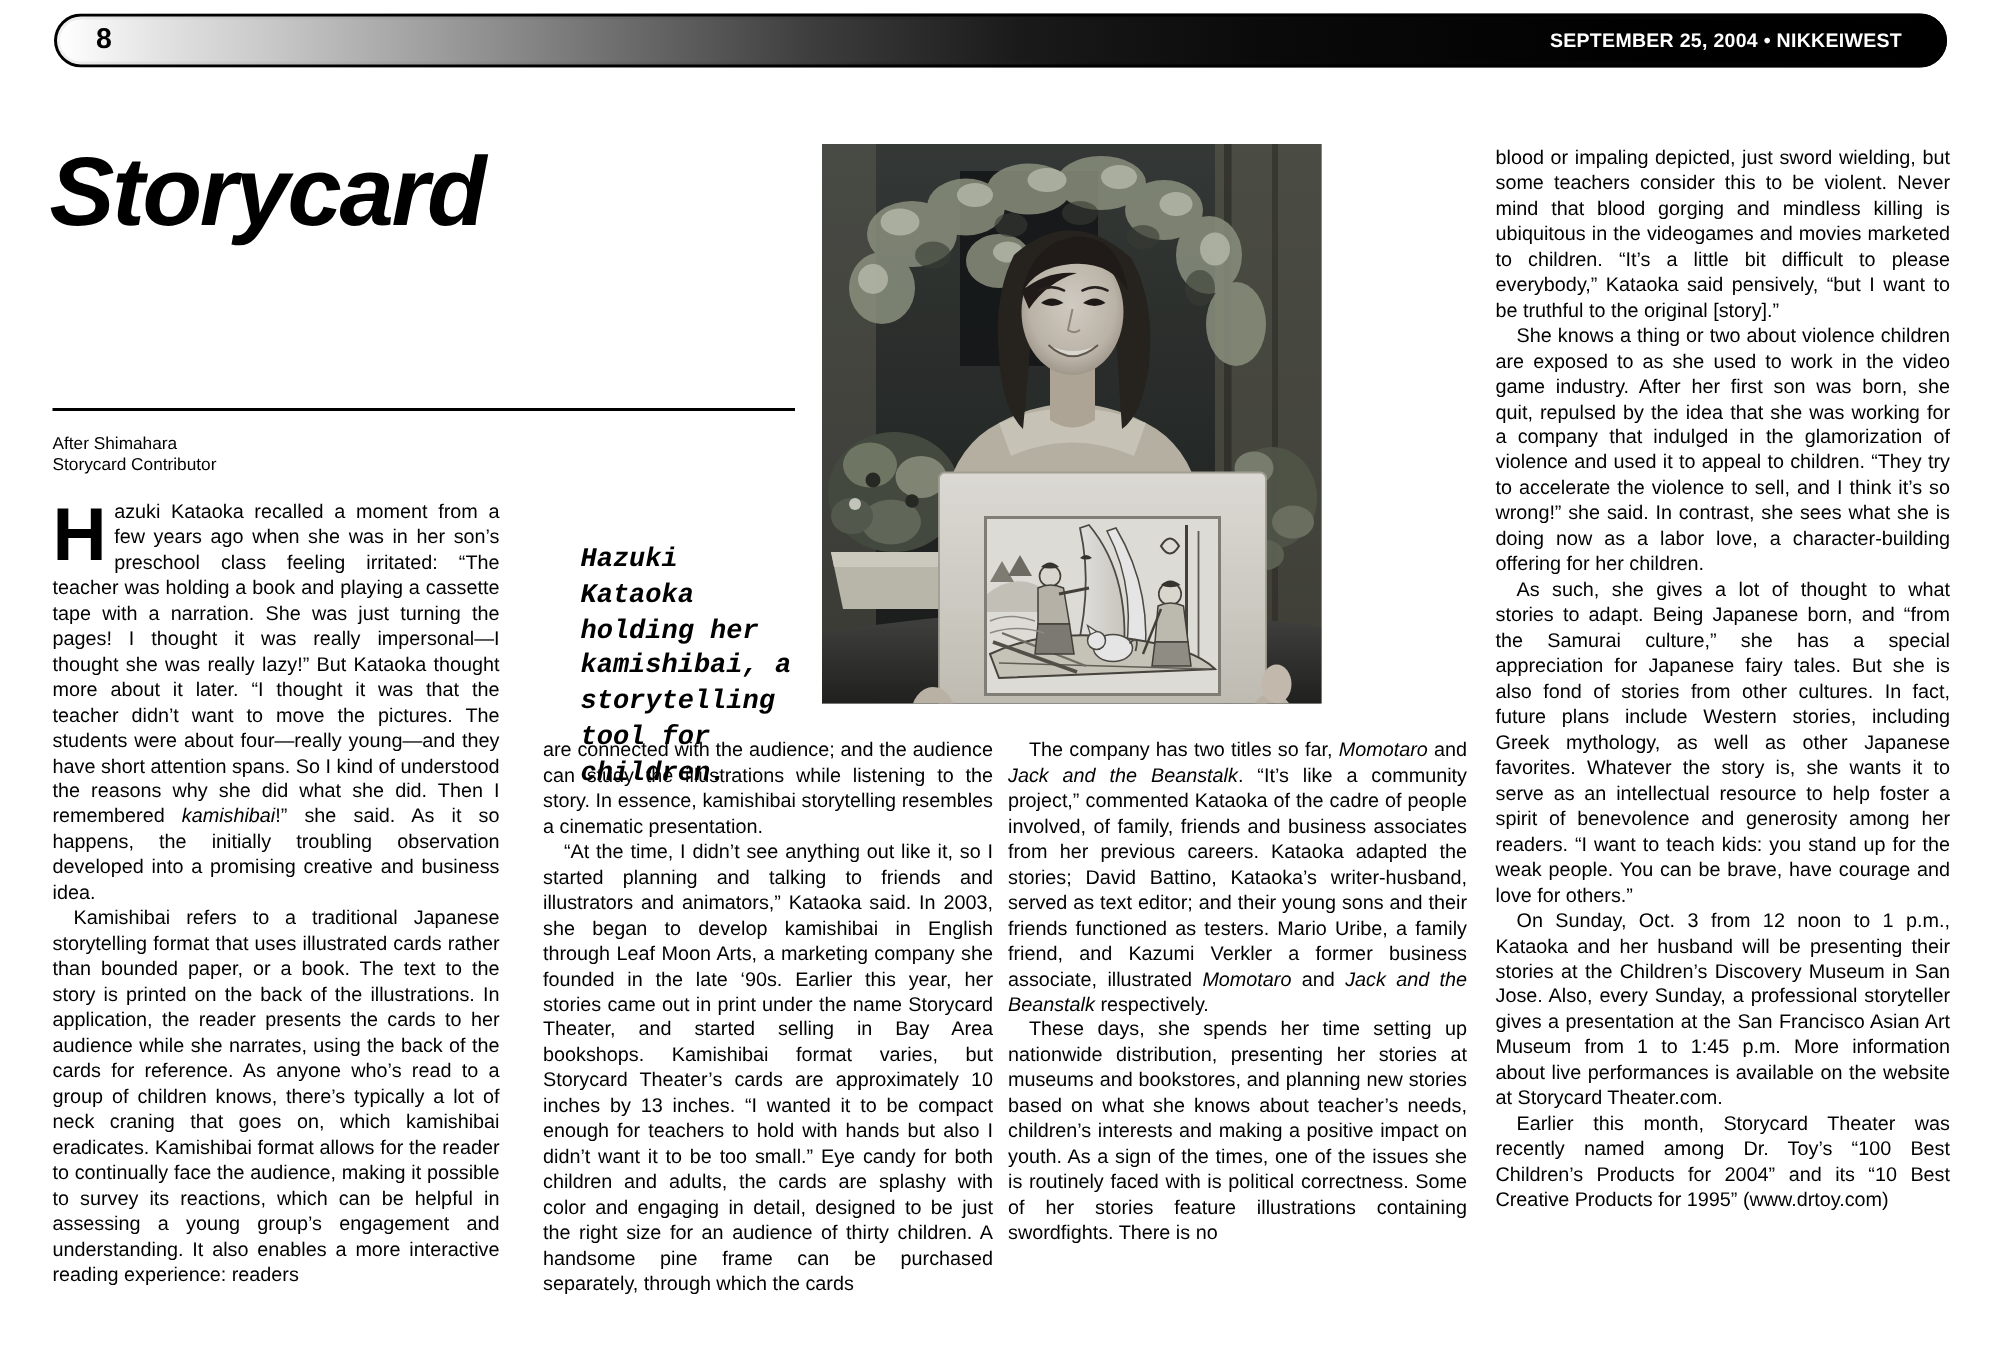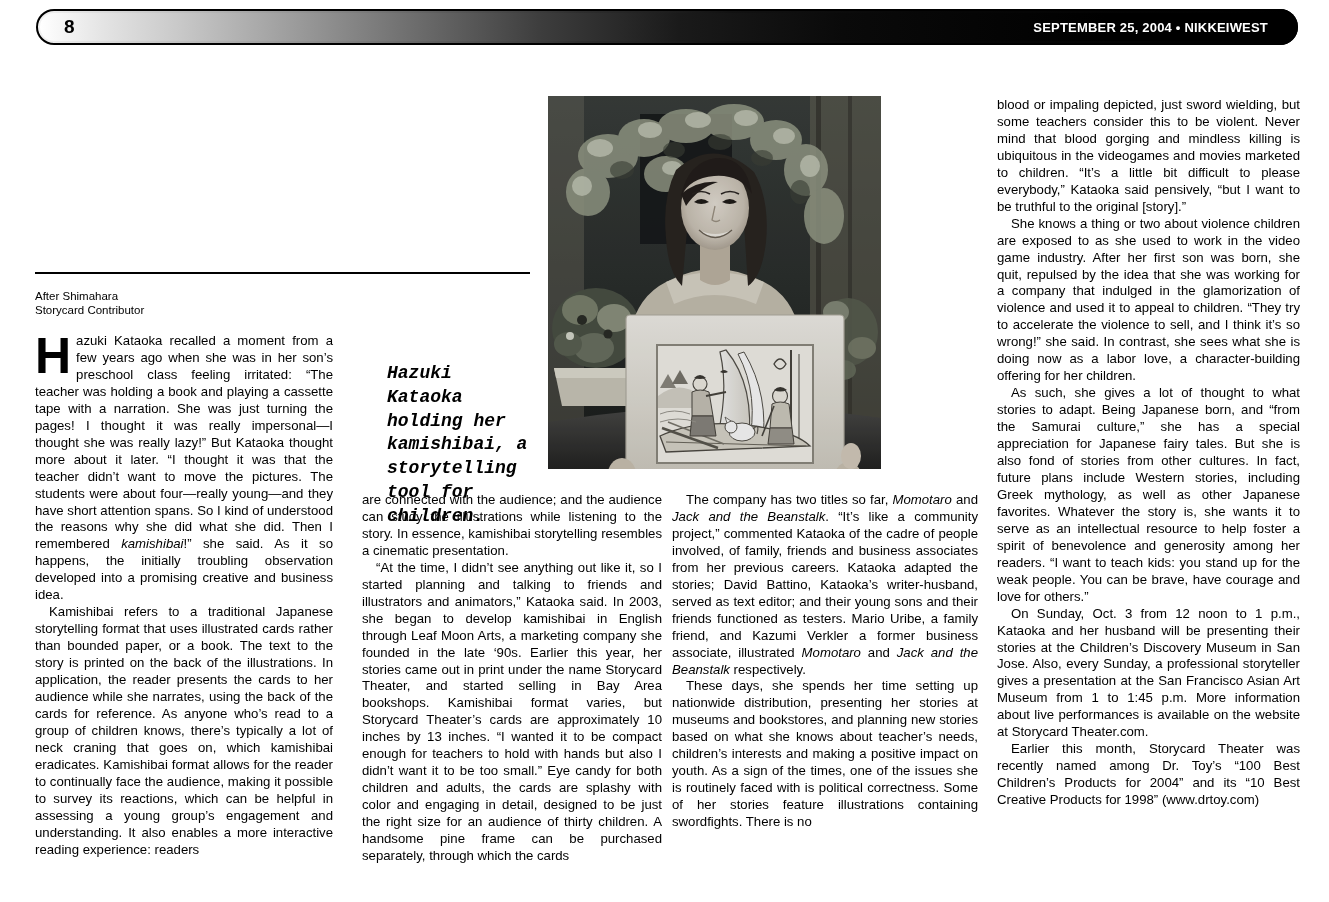--- a/index.html
+++ b/index.html
@@ -169,20 +169,21 @@
 </head>
 <body>
 
 <div class="banner">
   <div class="banner-inner"></div>
   <div class="page-number">8</div>
   <div class="banner-right">SEPTEMBER 25, 2004 • NIKKEIWEST</div>
 </div>
 
 <div class="headline">
+  <span class="ln">Storycard</span>
 </div>
 <div class="byline-rule"></div>
 <div class="byline">
   <div>After Shimahara</div>
   <div>Storycard Contributor</div>
 </div>
 
 <div class="photo-wrap">
   <svg class="photo-svg" viewBox="0 0 333 373" preserveAspectRatio="none">
     <defs>
@@ -375,14 +376,14 @@
 <div class="col" id="col3">
   <p><span>The company has two titles so far, </span><i>Momotaro</i><span> and </span><i>Jack and the Beanstalk</i><span>. “It’s like a community project,” commented Kataoka of the cadre of people involved, of family, friends and business associates from her previous careers. Kataoka adapted the stories; David Battino, Kataoka’s writer-husband, served as text editor; and their young sons and their friends functioned as testers. Mario Uribe, a family friend, and Kazumi Verkler a former business associate, illustrated </span><i>Momotaro</i><span> and </span><i>Jack and the Beanstalk</i><span> respectively.</span></p>
   <p>These days, she spends her time setting up nationwide distribution, presenting her stories at museums and bookstores, and planning new stories based on what she knows about teacher’s needs, children’s interests and making a positive impact on youth. As a sign of the times, one of the issues she is routinely faced with is political correctness. Some of her stories feature illustrations containing swordfights. There is no</p>
 </div>
 
 <div class="col" id="col4">
   <p class="first">blood or impaling depicted, just sword wielding, but some teachers consider this to be violent. Never mind that blood gorging and mindless killing is ubiquitous in the videogames and movies marketed to children. “It’s a little bit difficult to please everybody,” Kataoka said pensively, “but I want to be truthful to the original [story].”</p>
   <p>She knows a thing or two about violence children are exposed to as she used to work in the video game industry. After her first son was born, she quit, repulsed by the idea that she was working for a company that indulged in the glamorization of violence and used it to appeal to children. “They try to accelerate the violence to sell, and I think it’s so wrong!” she said. In contrast, she sees what she is doing now as a labor love, a character-building offering for her children.</p>
   <p>As such, she gives a lot of thought to what stories to adapt. Being Japanese born, and “from the Samurai culture,” she has a special appreciation for Japanese fairy tales. But she is also fond of stories from other cultures. In fact, future plans include Western stories, including Greek mythology, as well as other Japanese favorites. Whatever the story is, she wants it to serve as an intellectual resource to help foster a spirit of benevolence and generosity among her readers. “I want to teach kids: you stand up for the weak people. You can be brave, have courage and love for others.”</p>
   <p>On Sunday, Oct. 3 from 12 noon to 1 p.m., Kataoka and her husband will be presenting their stories at the Children’s Discovery Museum in San Jose. Also, every Sunday, a professional storyteller gives a presentation at the San Francisco Asian Art Museum from 1 to 1:45 p.m. More information about live performances is available on the website at Storycard Theater.com.</p>
-  <p>Earlier this month, Storycard Theater was recently named among Dr. Toy’s “100 Best Children’s Products for 2004” and its “10 Best Creative Products for 1998” (www.drtoy.com)</p>
+  <p>Earlier this month, Storycard Theater was recently named among Dr. Toy’s “100 Best Children’s Products for 2004” and its “10 Best Creative Products for 1995” (www.drtoy.com)</p>
 </div>
 
 </body></html>

